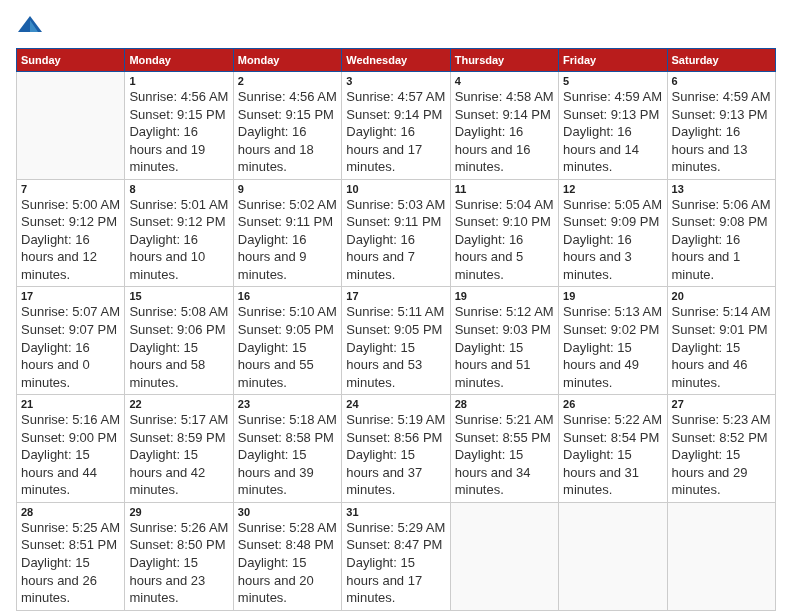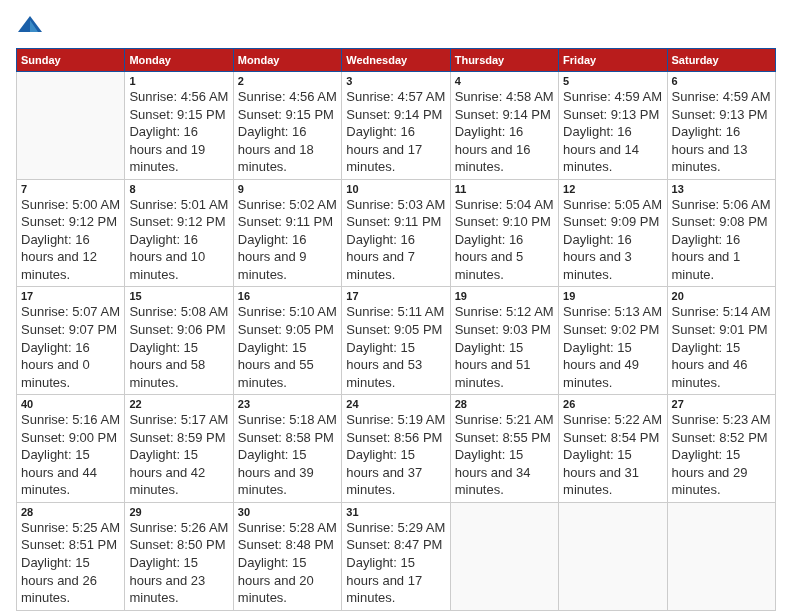--- a/index.html
+++ b/index.html
@@ -220,21 +220,21 @@
             <span class="day-num">19</span>
             <div class="day-info">Sunrise: 5:13 AM<br>Sunset: 9:02 PM<br>Daylight: 15 hours and 49 minutes.</div>
           </td>
           <td>
             <span class="day-num">20</span>
             <div class="day-info">Sunrise: 5:14 AM<br>Sunset: 9:01 PM<br>Daylight: 15 hours and 46 minutes.</div>
           </td>
         </tr>
         <tr>
           <td>
-            <span class="day-num">40</span>
+            <span class="day-num">21</span>
             <div class="day-info">Sunrise: 5:16 AM<br>Sunset: 9:00 PM<br>Daylight: 15 hours and 44 minutes.</div>
           </td>
           <td>
             <span class="day-num">22</span>
             <div class="day-info">Sunrise: 5:17 AM<br>Sunset: 8:59 PM<br>Daylight: 15 hours and 42 minutes.</div>
           </td>
           <td>
             <span class="day-num">23</span>
             <div class="day-info">Sunrise: 5:18 AM<br>Sunset: 8:58 PM<br>Daylight: 15 hours and 39 minutes.</div>
           </td>

